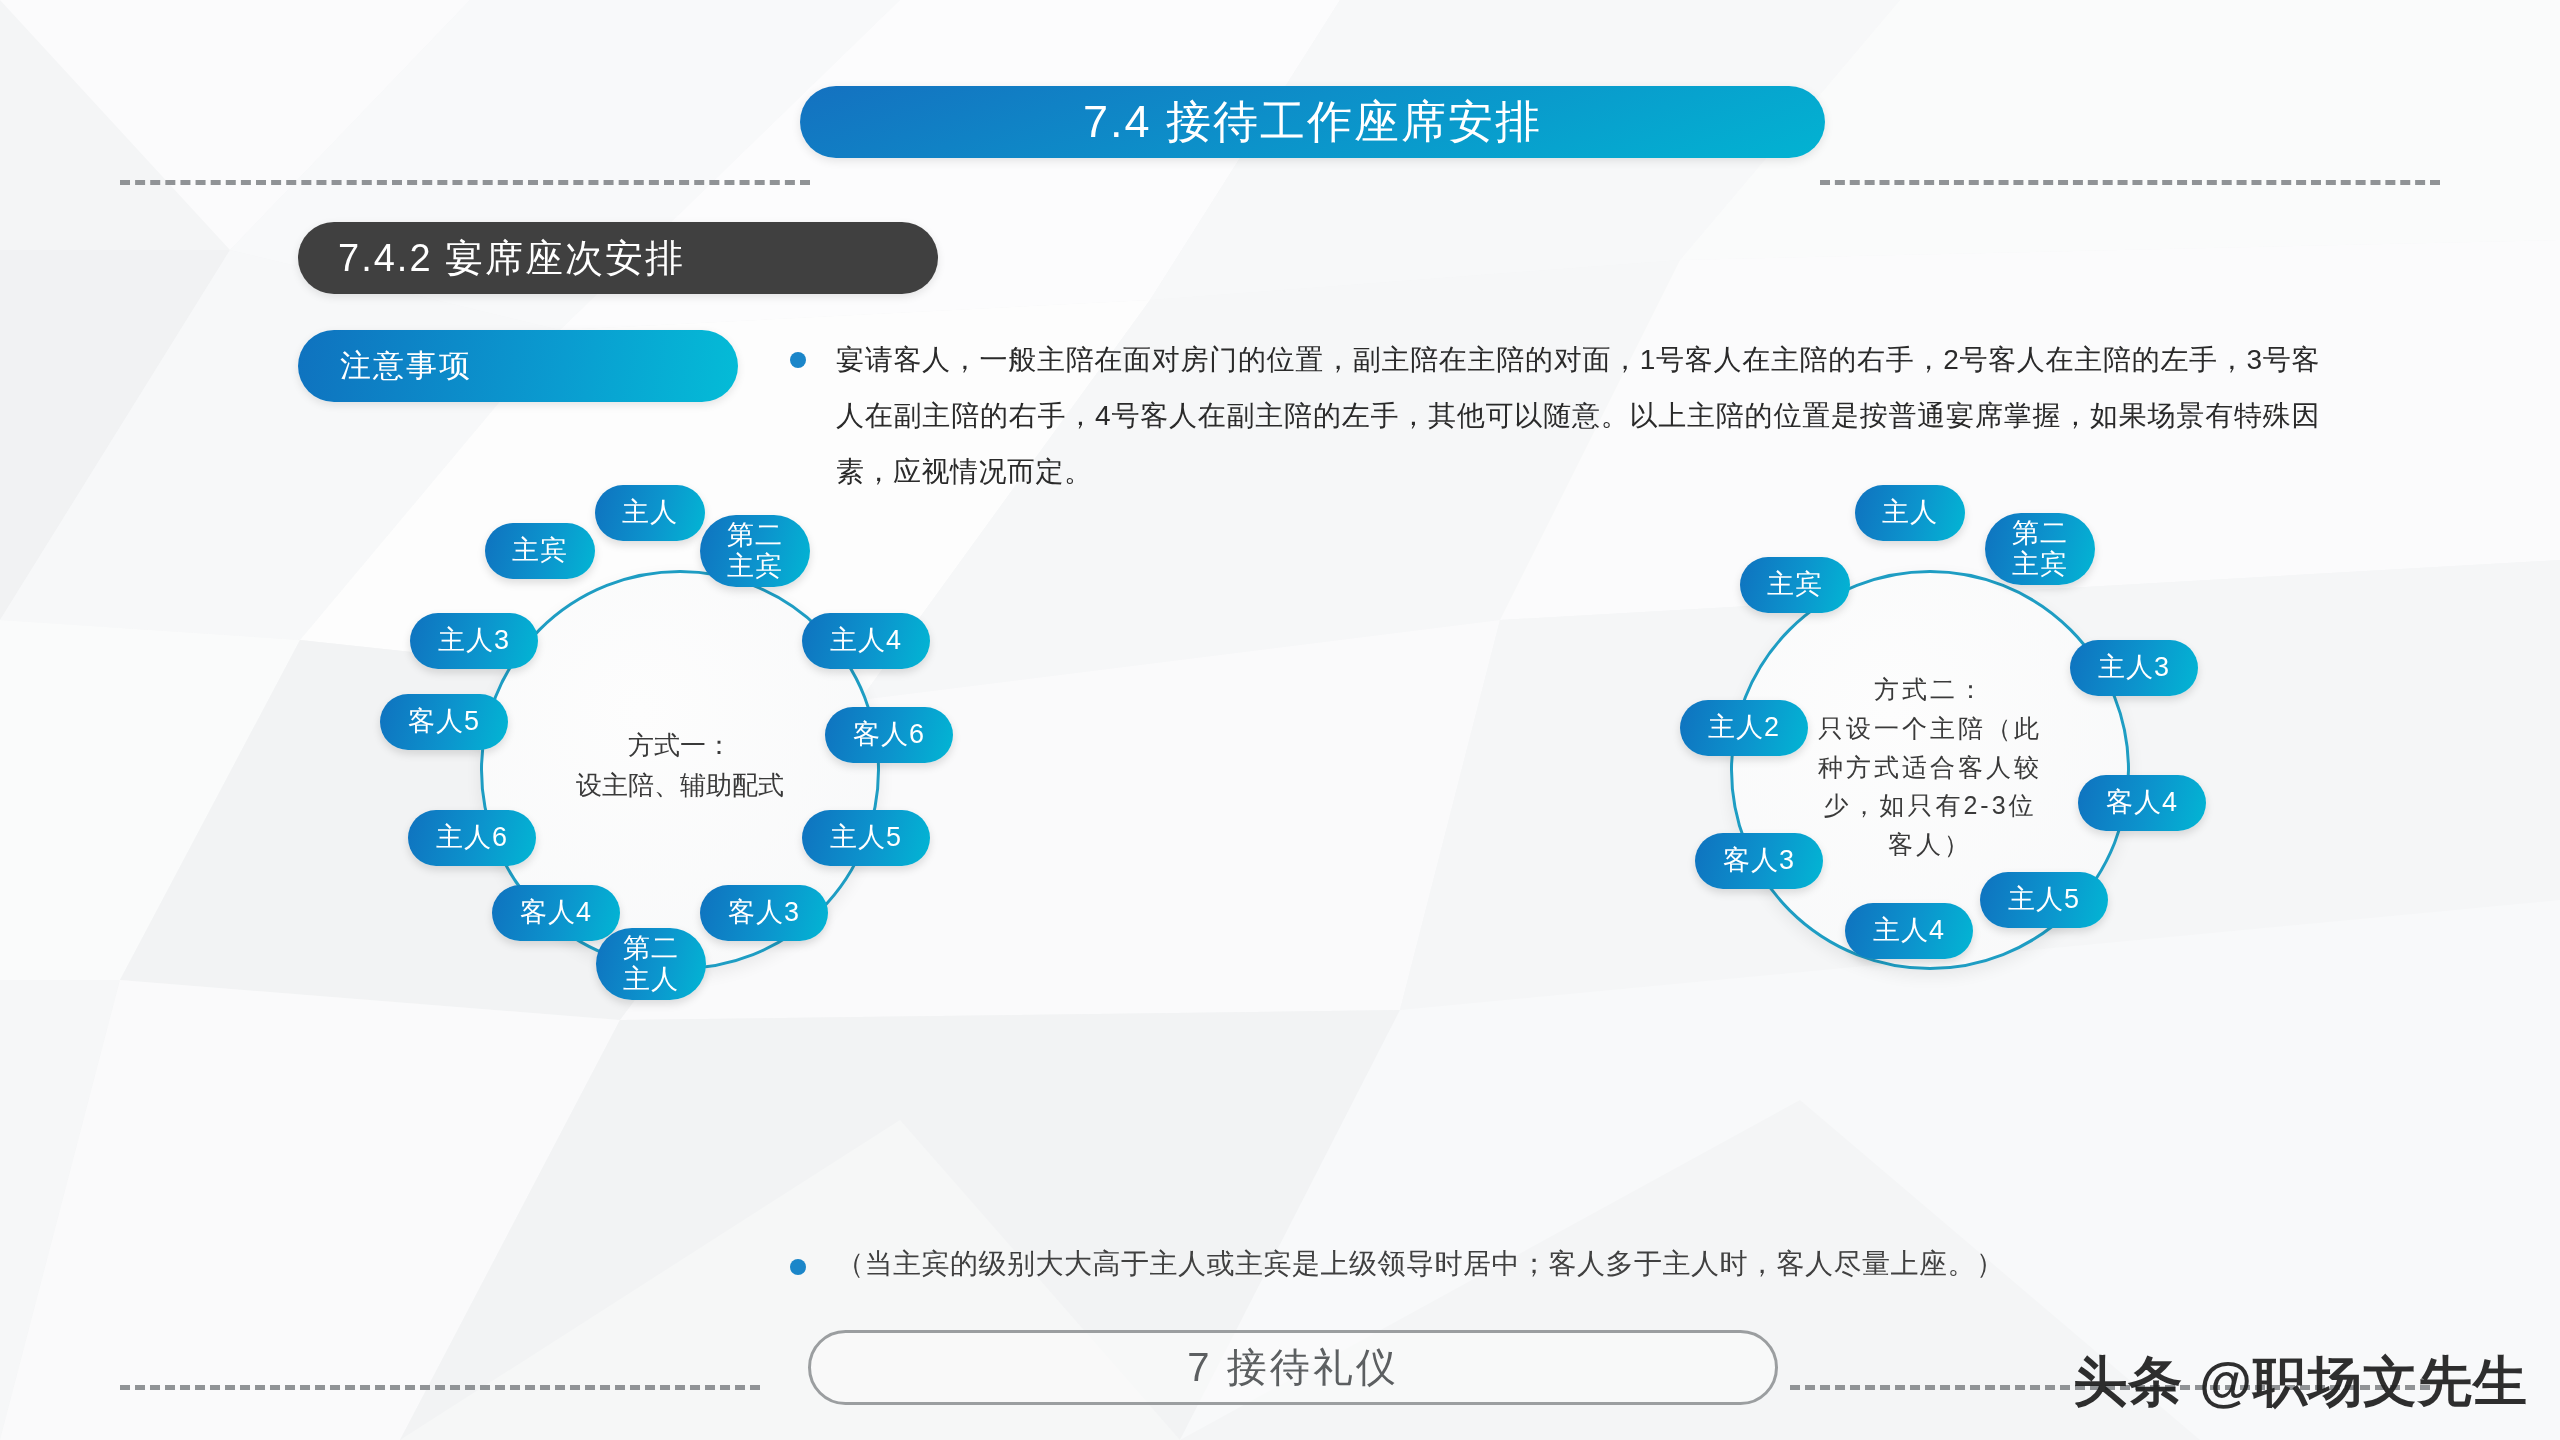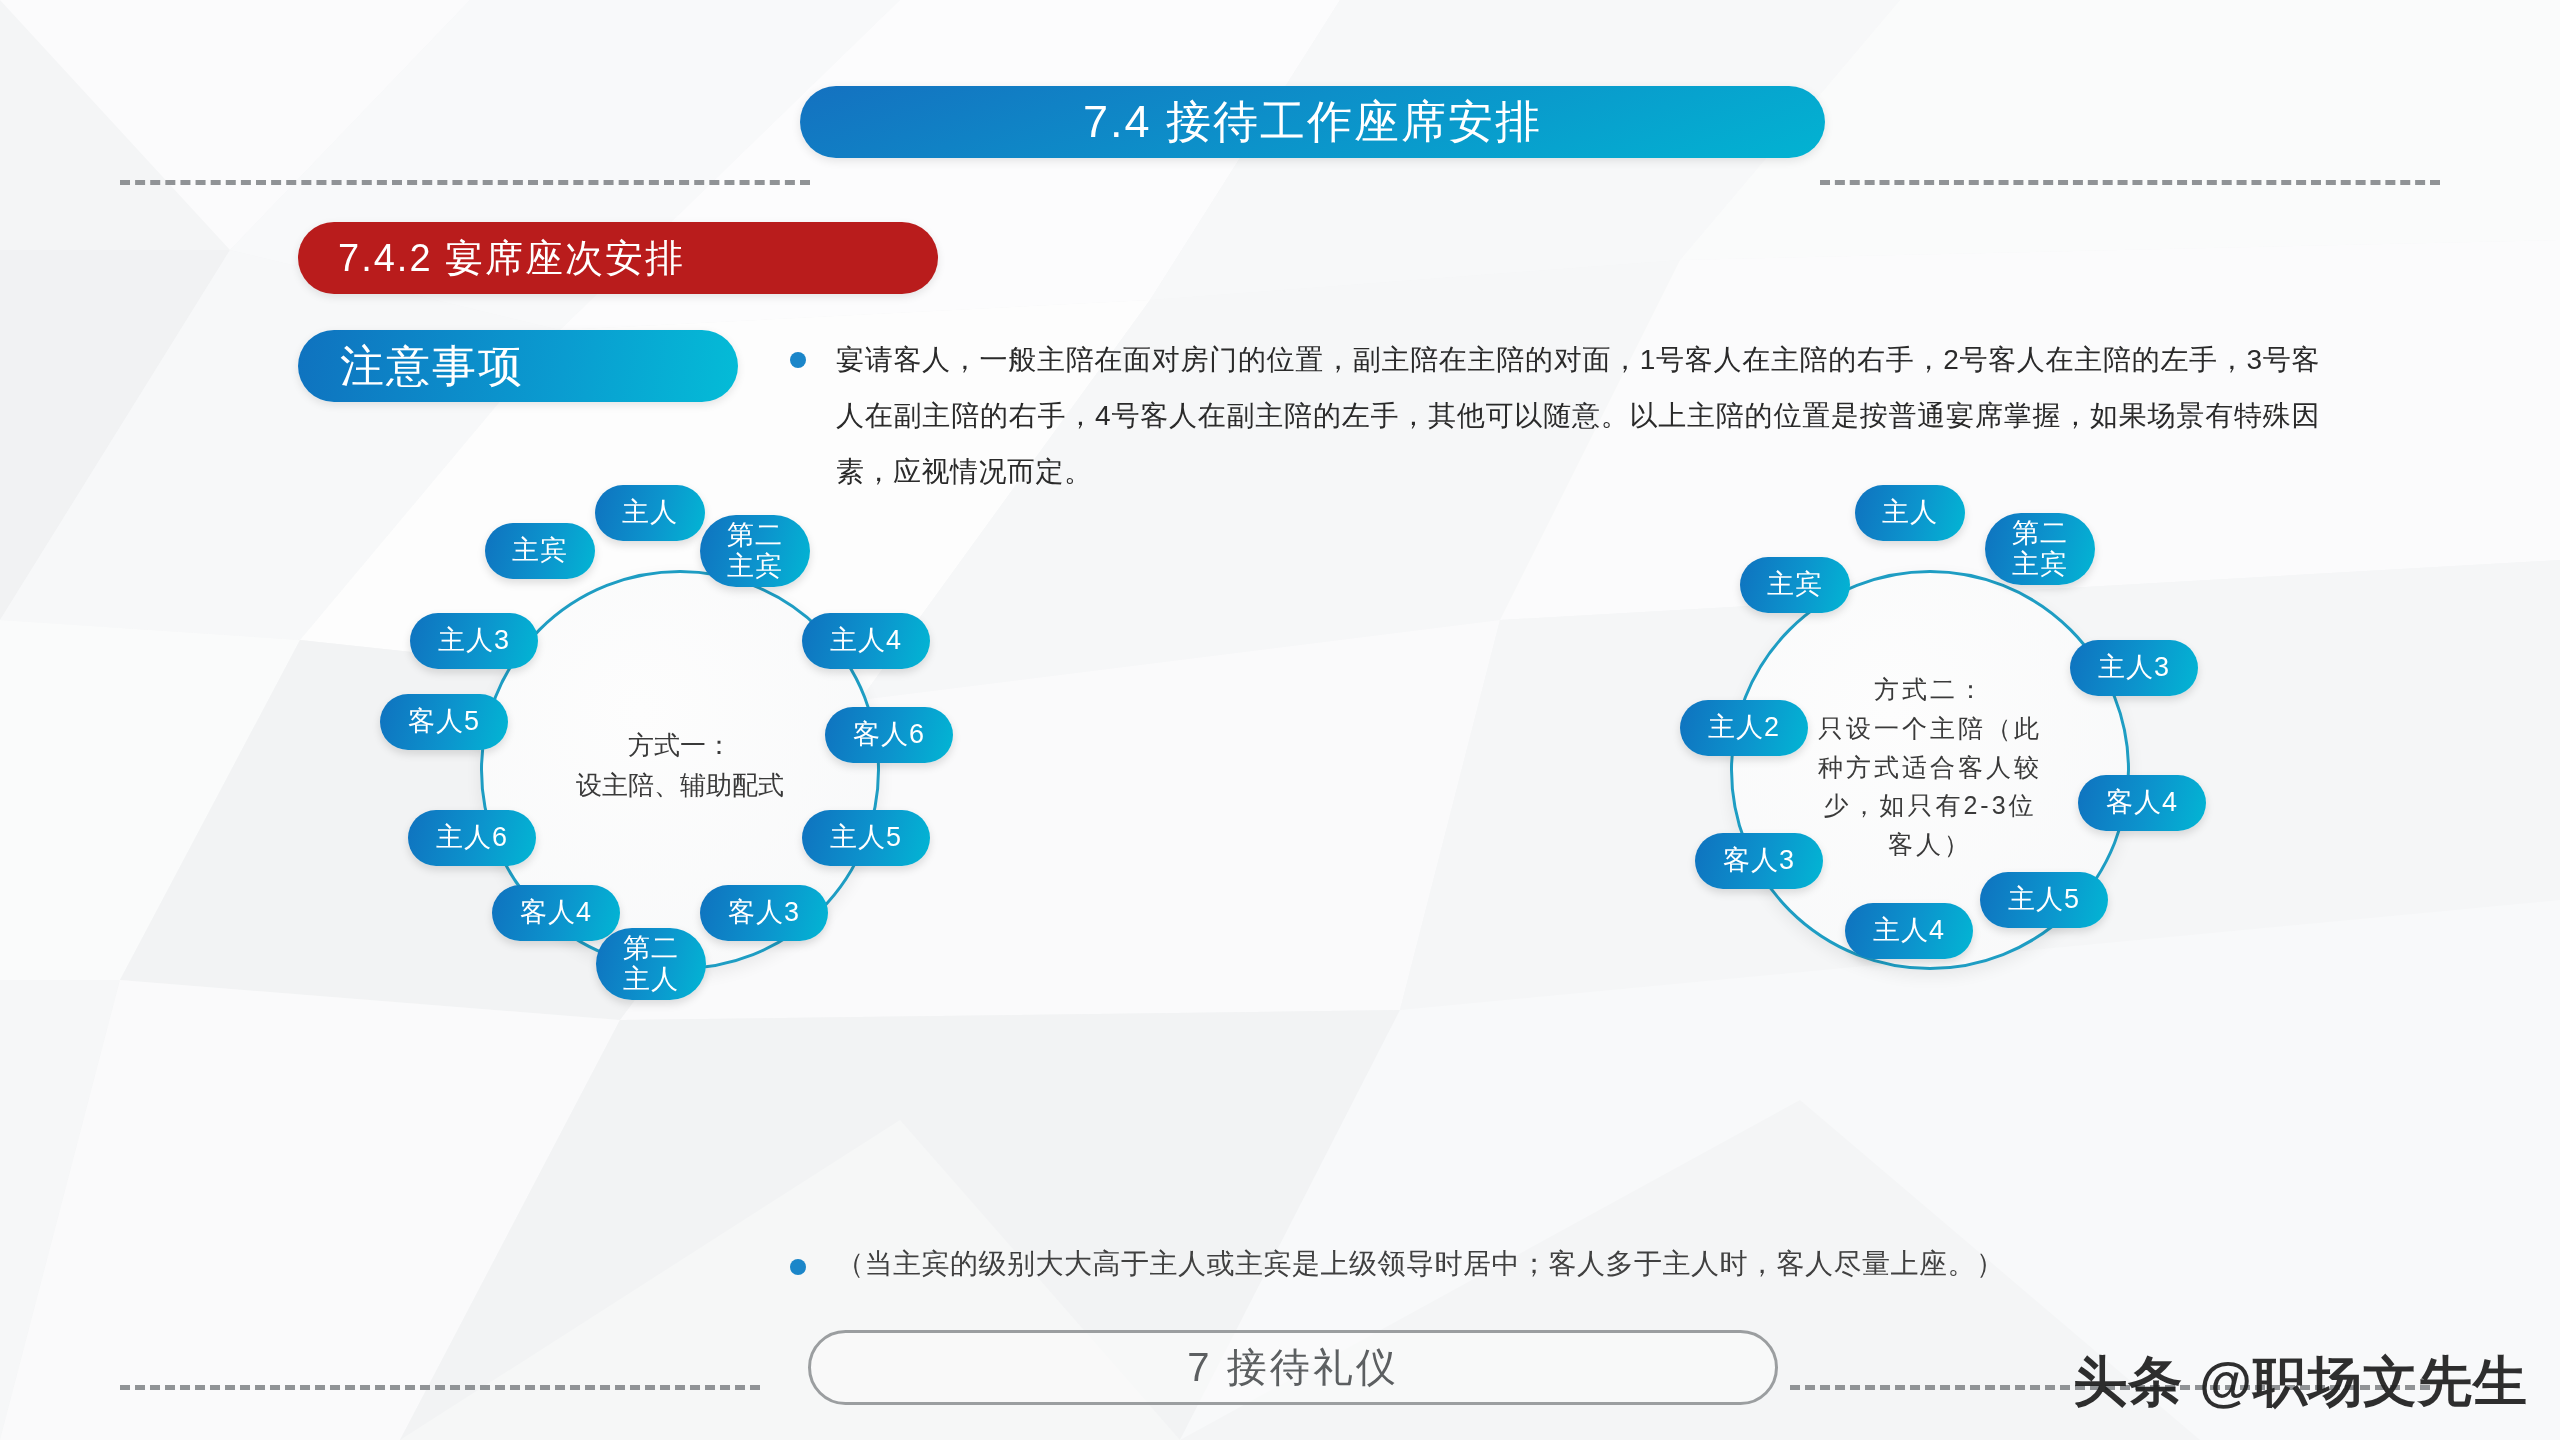--- a/index.html
+++ b/index.html
@@ -67,21 +67,21 @@
   }
 
   
   #section-pill {
     position: absolute;
     left: 298px;
     top: 222px;
     width: 640px;
     height: 72px;
     border-radius: 36px;
-    background: #b91c1c;
+    background: #404040;
     box-shadow: 0 3px 9px rgba(0,0,0,.10);
     display: flex;
     align-items: center;
     padding-left: 40px;
     box-sizing: border-box;
   }
   #section-pill-text {
     color: #ffffff;
     font-size: 38px;
     letter-spacing: 2px;
@@ -98,21 +98,21 @@
     border-radius: 36px;
     background: linear-gradient(100deg, #0f72bf 0%, #0a9cd0 60%, #04bcd7 100%);
     box-shadow: 0 3px 9px rgba(0,0,0,.10);
     display: flex;
     align-items: center;
     padding-left: 42px;
     box-sizing: border-box;
   }
   #notice-pill-text {
     color: #ffffff;
-    font-size: 44px;
+    font-size: 31px;
     letter-spacing: 2px;
     white-space: nowrap;
   }
 
   
   #intro-block {
     position: absolute;
     left: 790px;
     top: 332px;
     width: 1530px;

